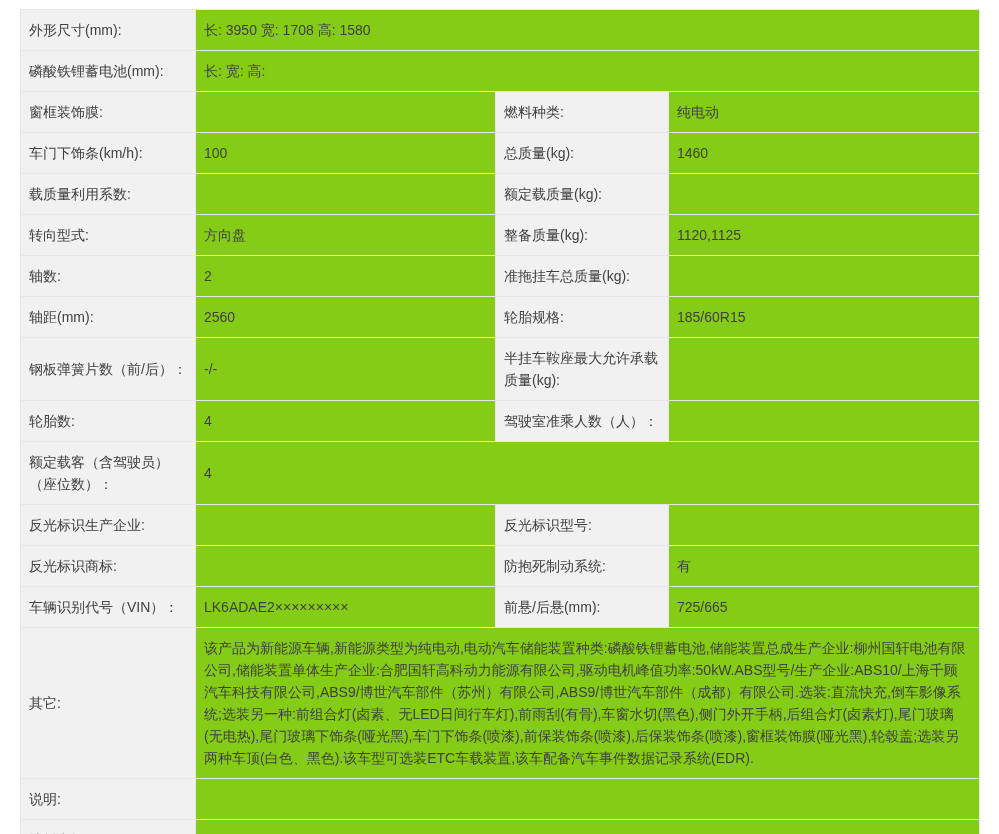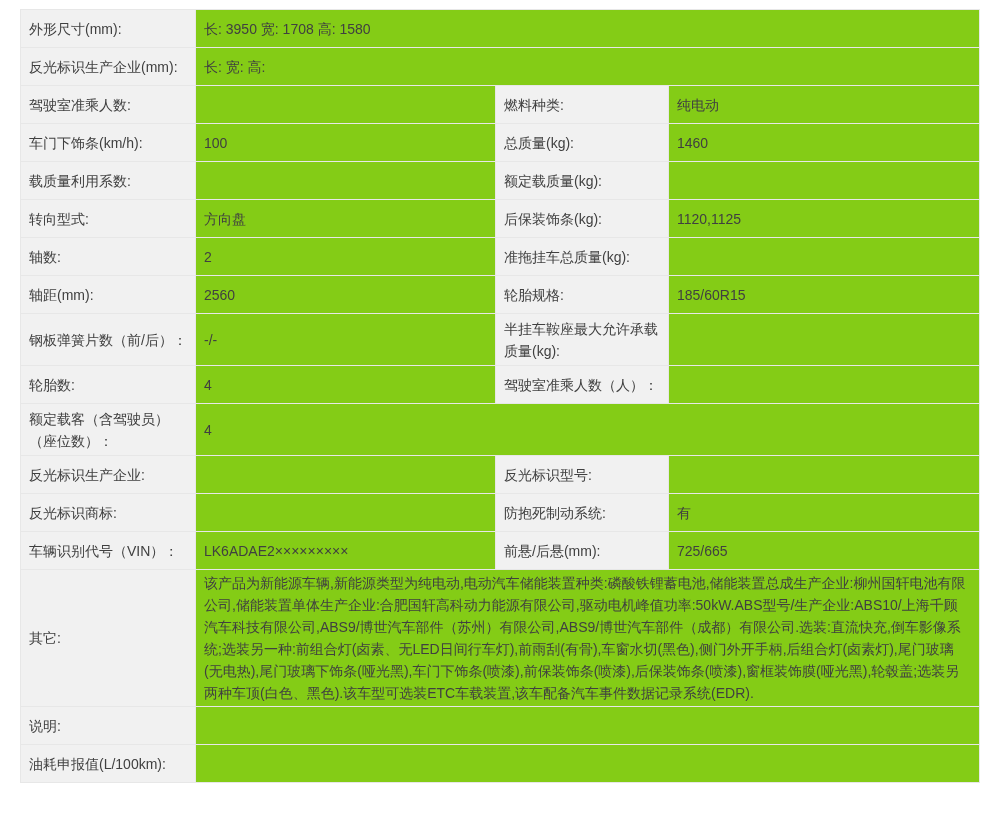--- a/index.html
+++ b/index.html
@@ -17,21 +17,21 @@
   table.spec-table {
     border-collapse: collapse;
     table-layout: fixed;
     width: 959px;
     margin: 9px 0 0 20px;
   }
   table.spec-table td {
     border: 1px solid #e7e7e7;
     font-size: 14px;
     color: #404040;
-    padding: 2px 8px;
+    padding: 9px 8px;
     line-height: 22px;
     vertical-align: middle;
     word-break: break-all;
   }
   td.lab {
     background: #f1f1f1;
   }
   td.val {
     background: #84cc16;
   }
@@ -48,45 +48,45 @@
         <col style="width:300px">
         <col style="width:173px">
         <col style="width:311px">
     </colgroup>
     <tbody>
       <tr class="std">
         <td class="lab">外形尺寸(mm):</td>
         <td class="val" colspan="3">长: 3950 宽: 1708 高: 1580</td>
       </tr>
       <tr class="std">
-        <td class="lab">反光标识生产企业(mm):</td>
+        <td class="lab">磷酸铁锂蓄电池(mm):</td>
         <td class="val" colspan="3">长: 宽: 高:</td>
       </tr>
       <tr class="std">
-        <td class="lab">驾驶室准乘人数:</td>
+        <td class="lab">窗框装饰膜:</td>
         <td class="val"></td>
         <td class="lab">燃料种类:</td>
         <td class="val">纯电动</td>
       </tr>
       <tr class="std">
         <td class="lab">车门下饰条(km/h):</td>
         <td class="val">100</td>
         <td class="lab">总质量(kg):</td>
         <td class="val">1460</td>
       </tr>
       <tr class="std">
         <td class="lab">载质量利用系数:</td>
         <td class="val"></td>
         <td class="lab">额定载质量(kg):</td>
         <td class="val"></td>
       </tr>
       <tr class="std">
         <td class="lab">转向型式:</td>
         <td class="val">方向盘</td>
-        <td class="lab">后保装饰条(kg):</td>
+        <td class="lab">整备质量(kg):</td>
         <td class="val">1120,1125</td>
       </tr>
       <tr class="std">
         <td class="lab">轴数:</td>
         <td class="val">2</td>
         <td class="lab">准拖挂车总质量(kg):</td>
         <td class="val"></td>
       </tr>
       <tr class="std">
         <td class="lab">轴距(mm):</td>

